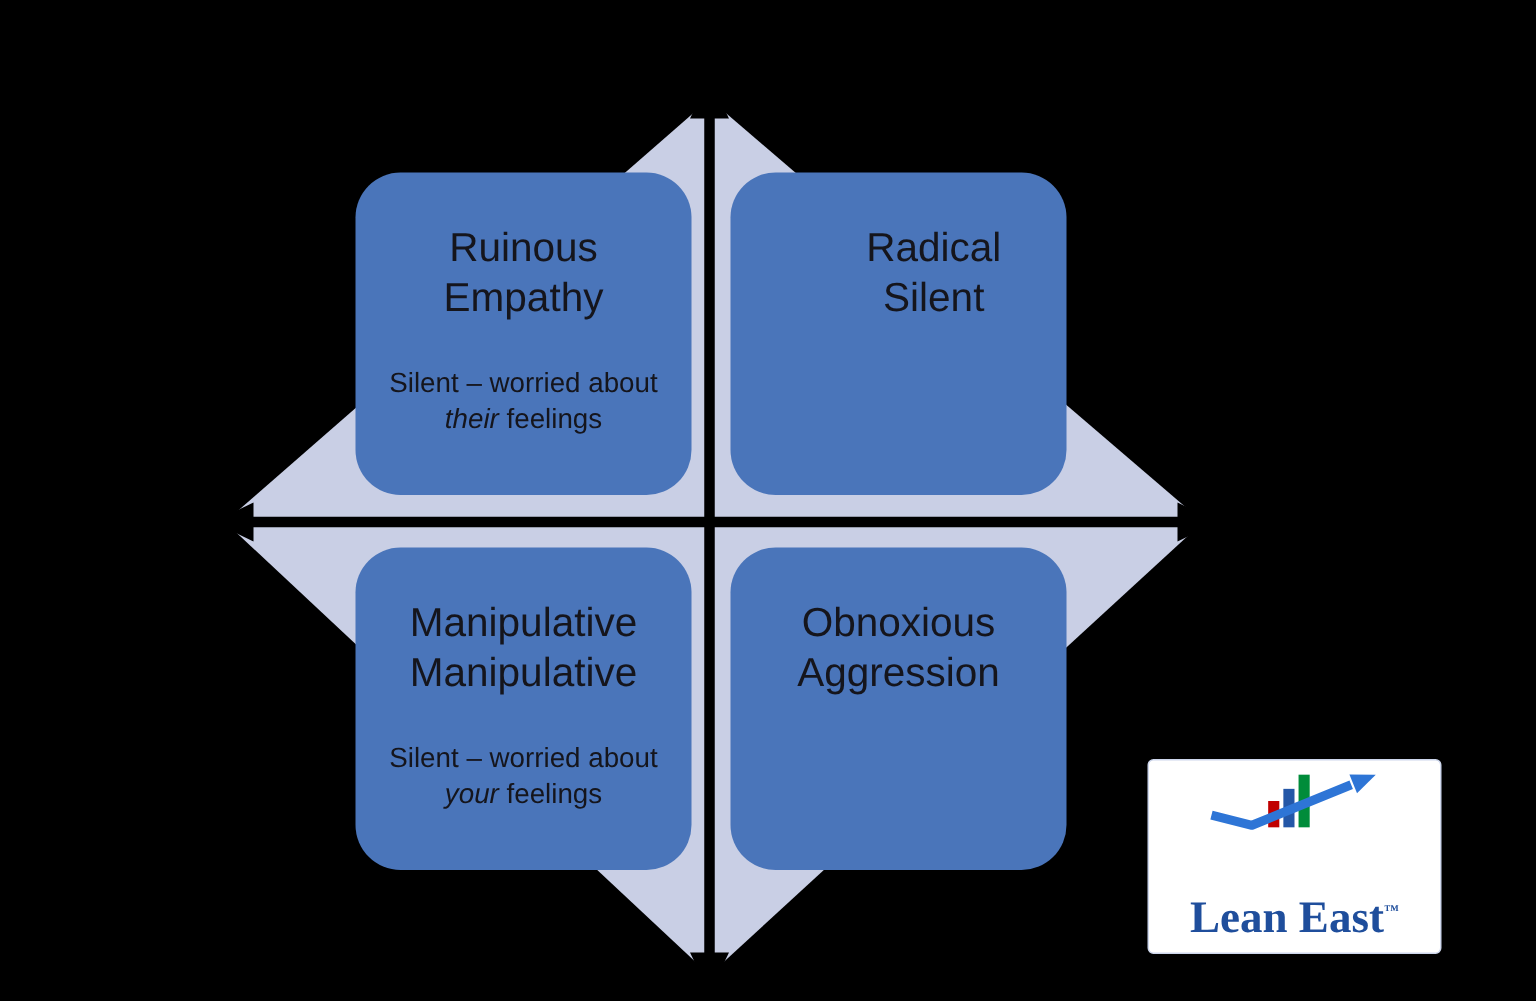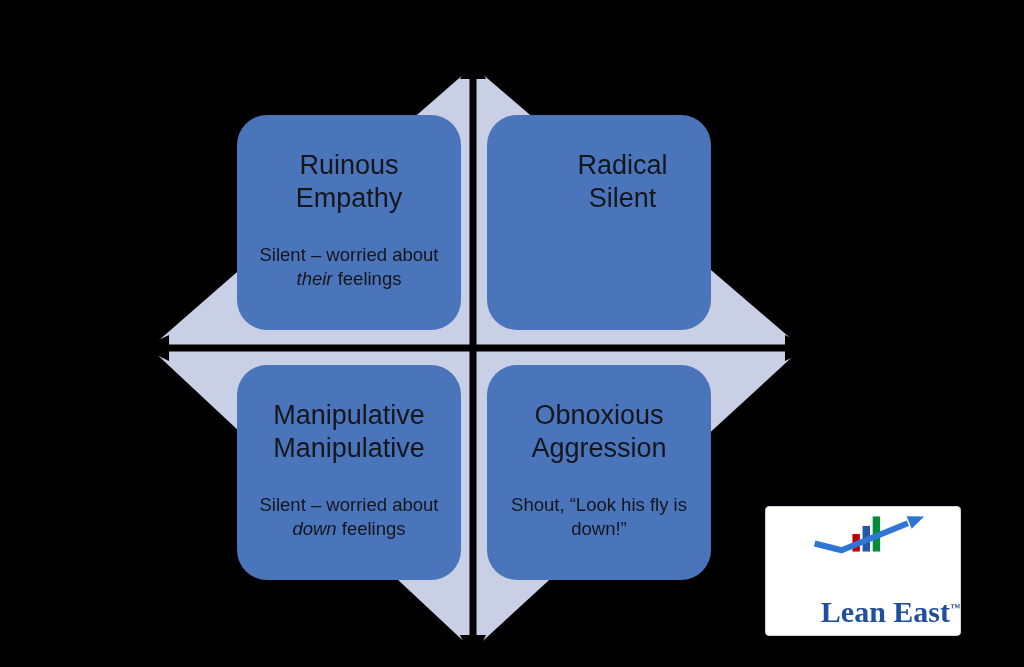--- a/index.html
+++ b/index.html
@@ -62,21 +62,21 @@
     left: 765px;
     top: 506px;
     width: 196px;
     height: 130px;
     background: #ffffff;
     border: 1px solid #cdd6ec;
     border-radius: 4px;
     box-sizing: border-box;
     display: flex;
     flex-direction: column;
-    align-items: flex-end;
+    align-items: center;
     justify-content: flex-end;
     padding-bottom: 8px;
     gap: 36px;
   }
   .logo-graphic {
     width: 180px;
     height: 80px;
   }
   .logo-bar-red { fill: var(--bar-red, #c00000); }
   .logo-bar-blue { fill: var(--bar-blue, #2457a7); }
@@ -129,31 +129,28 @@
       <div>Silent</div>
     </div>
   </div>
 
   <div class="box bl">
     <div class="q-title">
       <div>Manipulative</div>
       <div>Manipulative</div>
     </div>
     <div class="q-body">
-      <span>Silent – worried about </span><em>down</em><span> feelings</span>
+      <span>Silent – worried about </span><em>your</em><span> feelings</span>
     </div>
   </div>
 
   <div class="box br">
     <div class="q-title">
       <div>Obnoxious</div>
       <div>Aggression</div>
-    </div>
-    <div class="q-body">
-      <span>Shout, “Look his fly is down!”</span><em></em><span></span>
     </div>
   </div>
 
   <div class="logo">
     <svg class="logo-graphic" viewBox="0 0 180 80" aria-hidden="true">
       <rect class="logo-bar-red" x="64" y="40" width="11" height="26"></rect>
       <rect class="logo-bar-blue" x="79" y="28" width="11" height="38"></rect>
       <rect class="logo-bar-green" x="94" y="14" width="11" height="52"></rect>
       <path class="logo-arrow" d="M 8 54 L 48 64 L 146 24"></path>
       <polygon class="logo-arrow-head" points="0,-10 24,0 0,10" transform="translate(148,23) rotate(-22)"></polygon>

